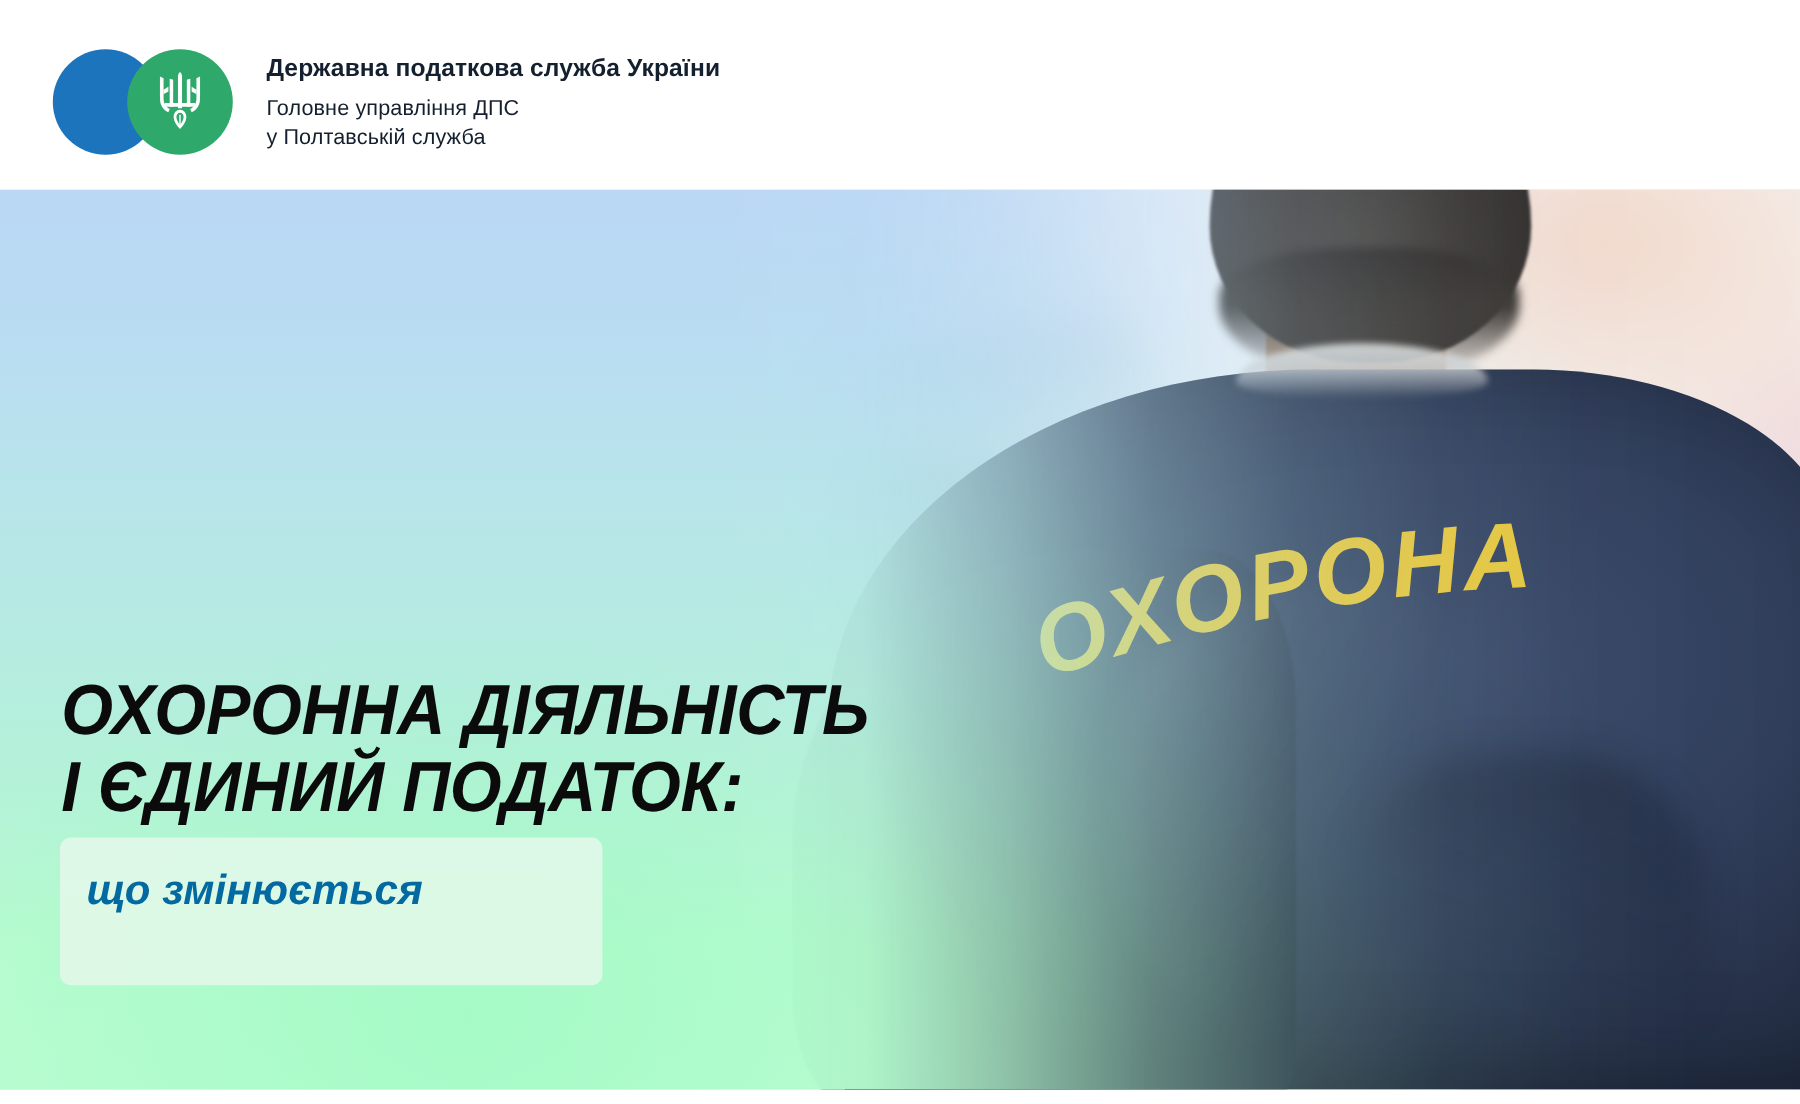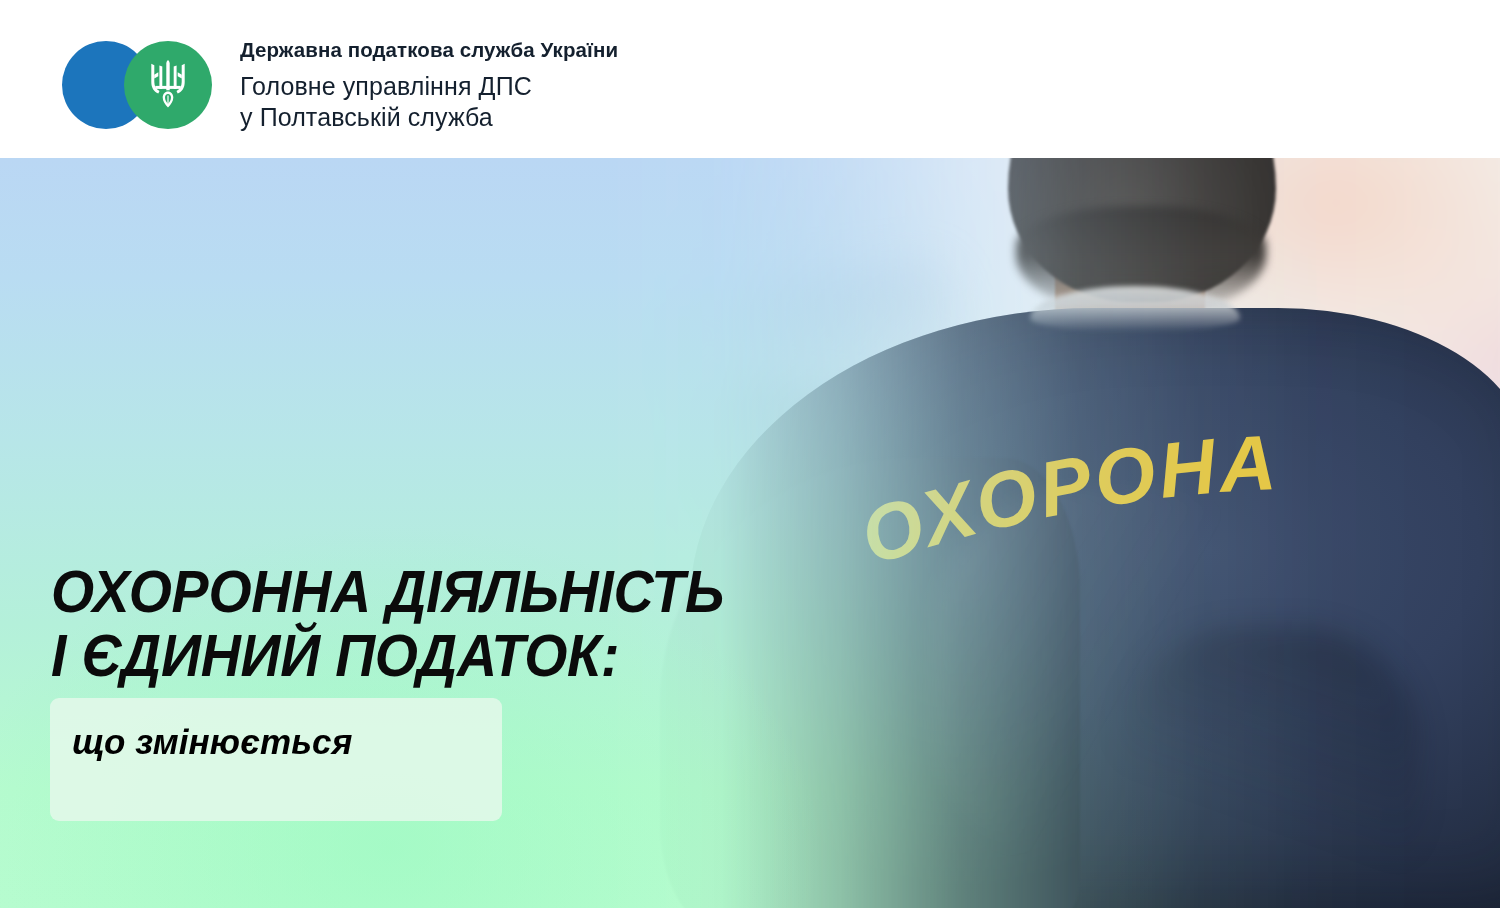--- a/index.html
+++ b/index.html
@@ -10,42 +10,42 @@
     -webkit-font-smoothing:antialiased;
   }
   .page{position:relative;width:1500px;height:920px;overflow:hidden;}
 
   
   .header{
     position:absolute;left:0;top:0;width:1500px;height:170px;
     background:#ffffff;
     display:flex;align-items:center;
   }
-  .brand{display:flex;align-items:center;padding-left:44px;margin-left:18px;}
+  .brand{display:flex;align-items:center;padding-left:44px;}
   .logo-mark{position:relative;width:152px;height:88px;flex:0 0 auto;}
   .logo-circle-blue{
     position:absolute;left:0;top:0;width:88px;height:88px;border-radius:50%;
     background:#1c75bc;
   }
   .logo-circle-green{
     position:absolute;left:62px;top:0;width:88px;height:88px;border-radius:50%;
     background:#2fa96b;
   }
   .tryzub{position:absolute;left:62px;top:0;width:88px;height:88px;}
   .brand-text{
     padding-left:26px;
     color:#14202e;
     line-height:1.0;
   }
   .brand-line1{
     font-size:20.5px;font-weight:700;letter-spacing:.1px;
     margin-bottom:13px;white-space:nowrap;
   }
   .brand-line2,.brand-line3{
-    font-size:25px;font-weight:400;letter-spacing:.1px;white-space:nowrap;
+    font-size:18px;font-weight:400;letter-spacing:.1px;white-space:nowrap;
   }
   .brand-line2{margin-bottom:6px;}
 
   
   .banner{
     position:absolute;left:0;top:158px;width:1500px;height:750px;overflow:hidden;
     background:#cfe6f7;
     font-style:italic;
   }
 
@@ -199,21 +199,21 @@
   .subbox{
     position:absolute;left:50px;top:540px;
     width:452px;height:123px;
     background:rgba(226,248,233,.88);
     border-radius:9px;
     box-sizing:border-box;
     padding:20px 22px 0 22px;
   }
   .subbox .s{
     display:block;
-    color:#000000;
+    color:#0369a1;
     font-weight:700;
     font-size:35px;
     line-height:48px;
     letter-spacing:.1px;
   }
 </style>
 </head>
 <body>
 
 <div class="page">

